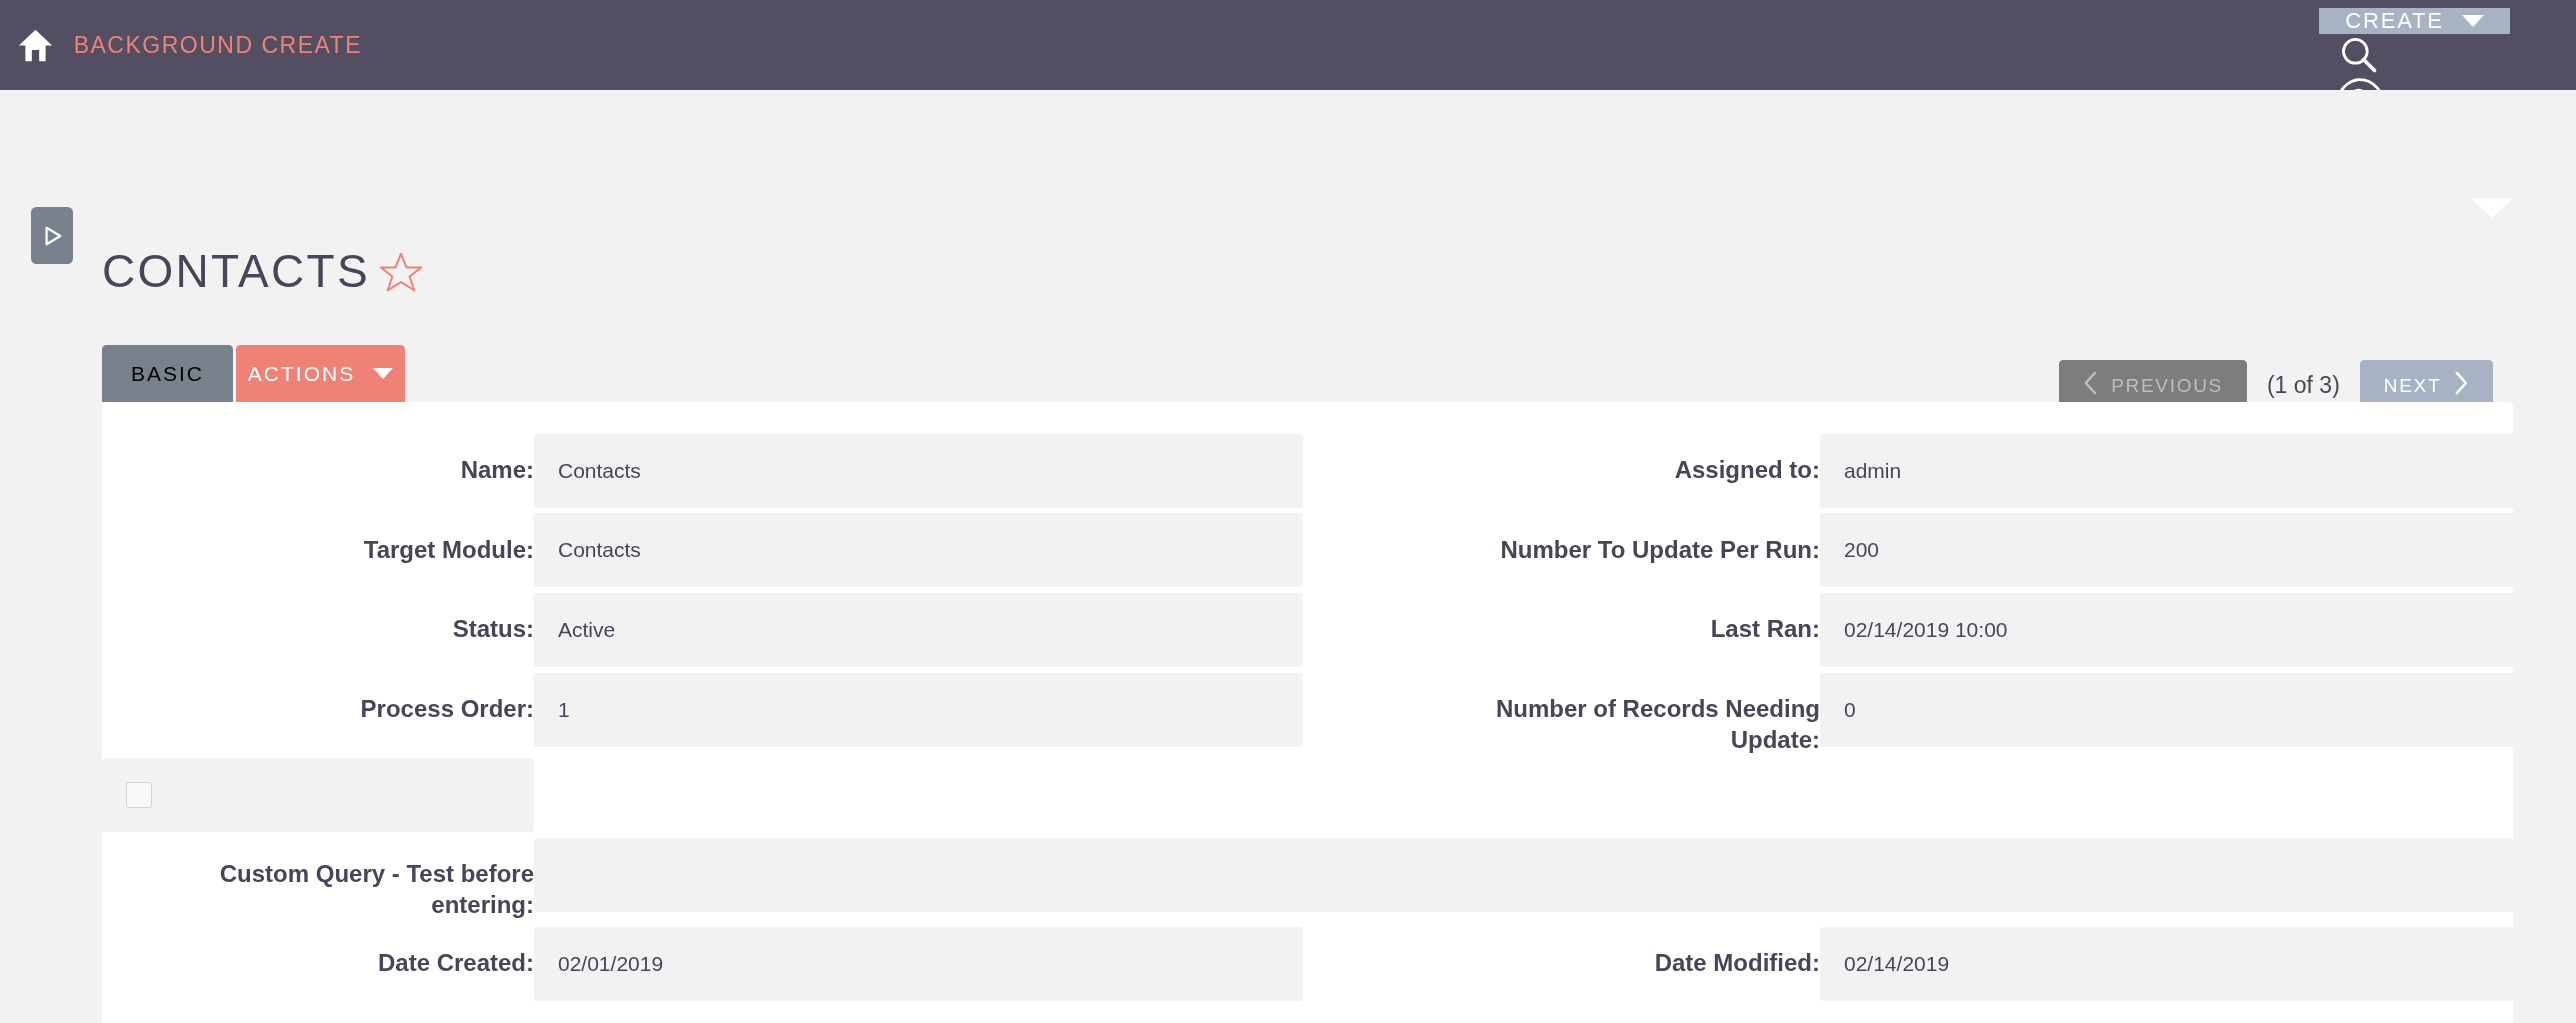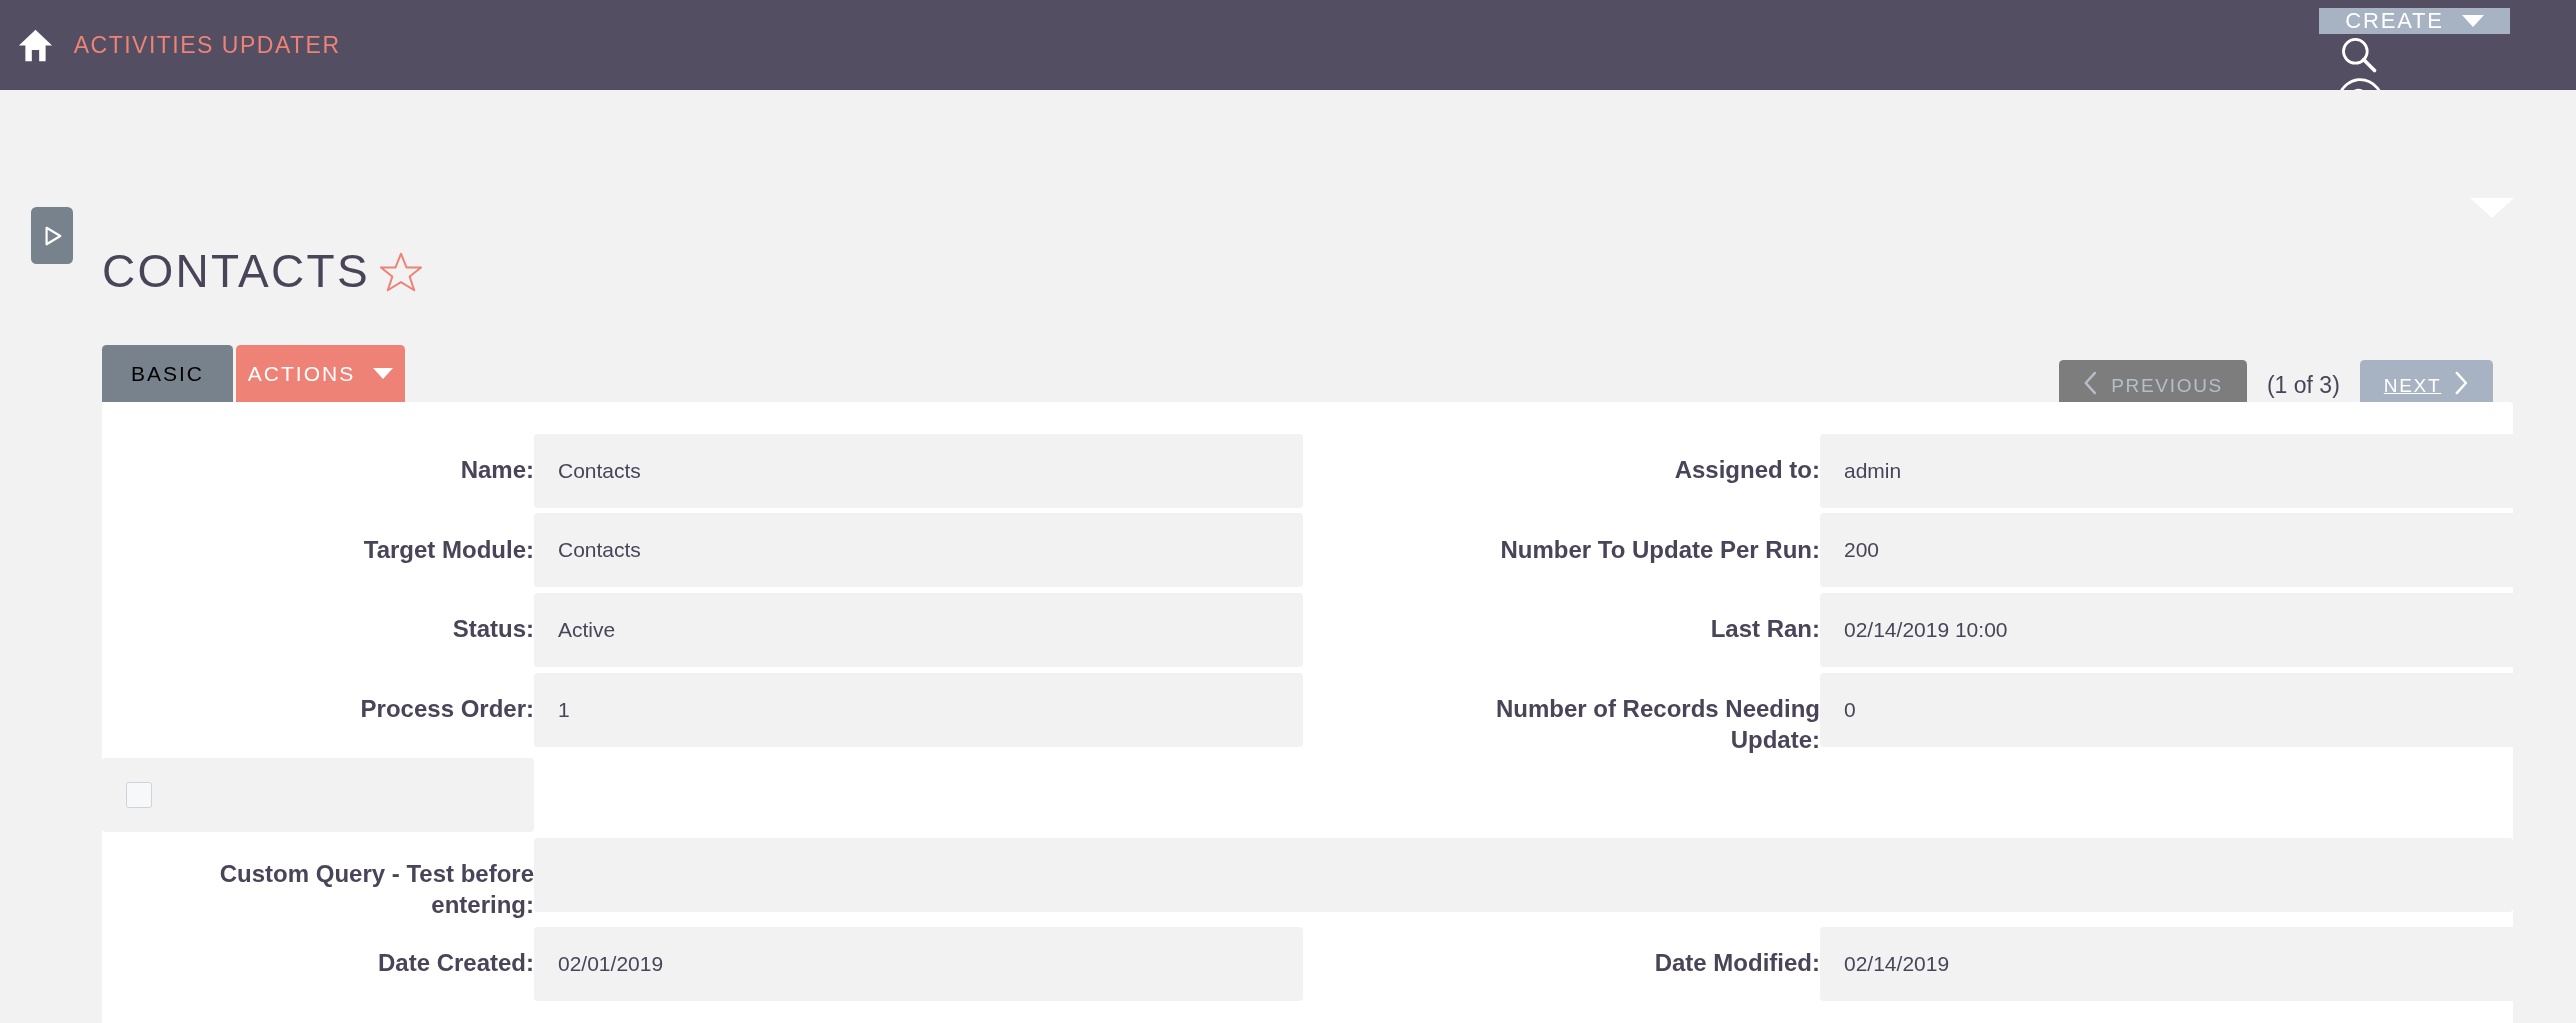--- a/index.html
+++ b/index.html
@@ -181,21 +181,21 @@
   }
   .pg-btn {
     height: 51px;
     display: flex; align-items: center; gap: 13px;
     padding: 0 24px;
     font-size: 19px;
     letter-spacing: 1.7px;
     border-radius: 4.6px;
   }
   .pg-prev { background: #7d7d7d; color: #b8bec7; }
-  .pg-next { background: #a7b3c3; color: #ffffff; text-decoration: underline; }
+  .pg-next { background: #a7b3c3; color: #ffffff; }
   .pg-count {
     font-size: 23px;
     color: #4a4458;
     padding: 0 20px;
     white-space: nowrap;
   }
 
   
   .card {
     position: absolute;
@@ -264,21 +264,21 @@
 <div class="navbar">
 
   <div class="home-icon-wrap">
     <span>
       <svg class="home-icon" viewBox="0 0 40 38">
         <path d="M20 2 L38 19 L31 19 L31 36 L24 36 L24 24 L16 24 L16 36 L9 36 L9 19 L2 19 Z" fill="#ffffff"></path>
       </svg>
     </span>
   </div>
 
-  <div class="brand">ACTIVITIES UPDATER</div>
+  <div class="brand">BACKGROUND CREATE</div>
 
 
   <div class="nav-right">
 
     <div class="create-btn">
       <span>CREATE</span>
       <span class="caret-down"></span>
     </div>
 
     <div class="icon-btn">

